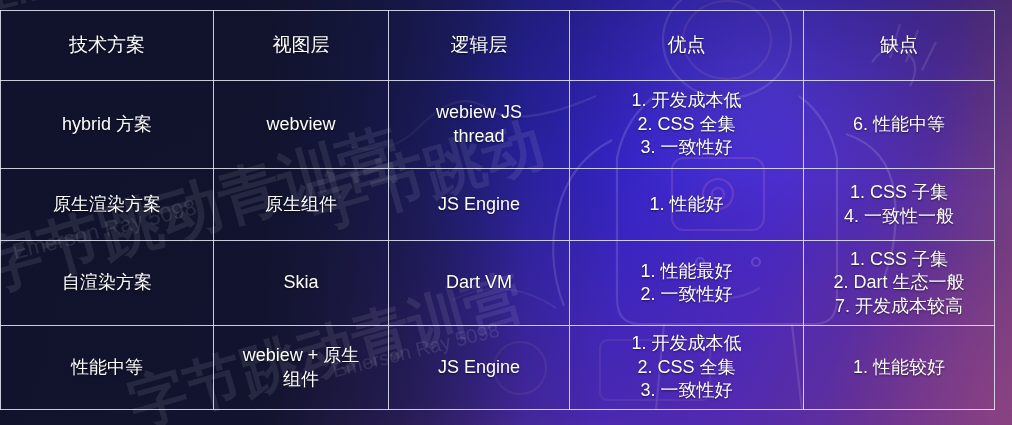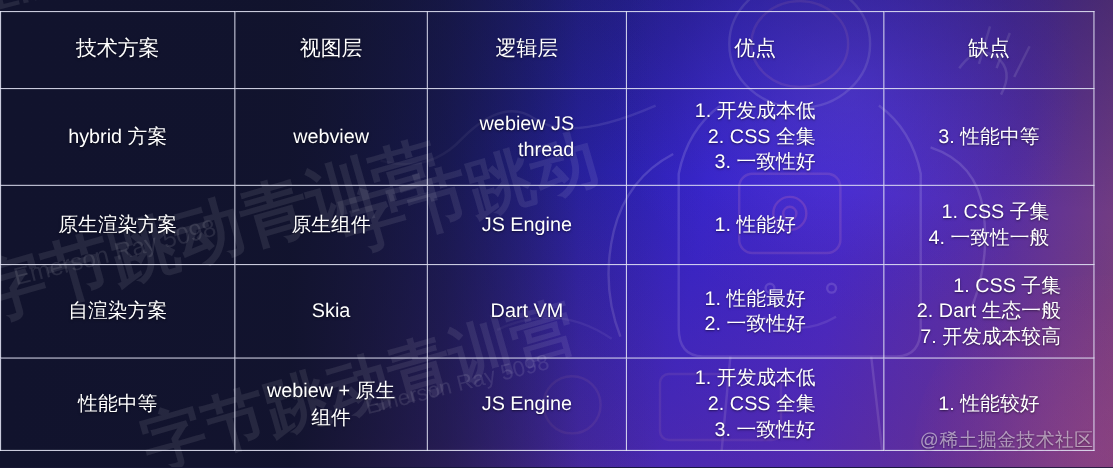--- a/index.html
+++ b/index.html
@@ -113,21 +113,21 @@
   col.c5 { width: 191px; }
 
   tr.r-head { height: 70px; }
   tr.r-1 { height: 88px; }
   tr.r-2 { height: 72px; }
   tr.r-3 { height: 85px; }
   tr.r-4 { height: 84px; }
 
   .cell-list {
     display: inline-block;
-    text-align: right;
+    text-align: center;
     margin: 0;
     padding: 0;
   }
   .cell-list .li { white-space: nowrap; }
 
   .brand-mark {
     position: absolute;
     right: 18px;
     bottom: 14px;
     font-size: 17px;
@@ -223,21 +223,21 @@
           </td>
           <td>
             <span class="cell-list">
               <span class="li">1. 开发成本低</span><br>
               <span class="li">2. CSS 全集</span><br>
               <span class="li">3. 一致性好</span>
             </span>
           </td>
           <td>
             <span class="cell-list">
-              <span class="li">3. 性能中等</span>
+              <span class="li">6. 性能中等</span>
             </span>
           </td>
         </tr>
 
         <tr class="r-2">
           <td>原生渲染方案</td>
           <td>原生组件</td>
           <td>JS Engine</td>
           <td>
             <span class="cell-list">
@@ -291,15 +291,14 @@
             <span class="cell-list">
               <span class="li">1. 性能较好</span>
             </span>
           </td>
         </tr>
 
       </tbody>
     </table>
   </div>
 
-  <div class="brand-mark">@稀土掘金技术社区</div>
 
 </div>
 
 </body></html>

